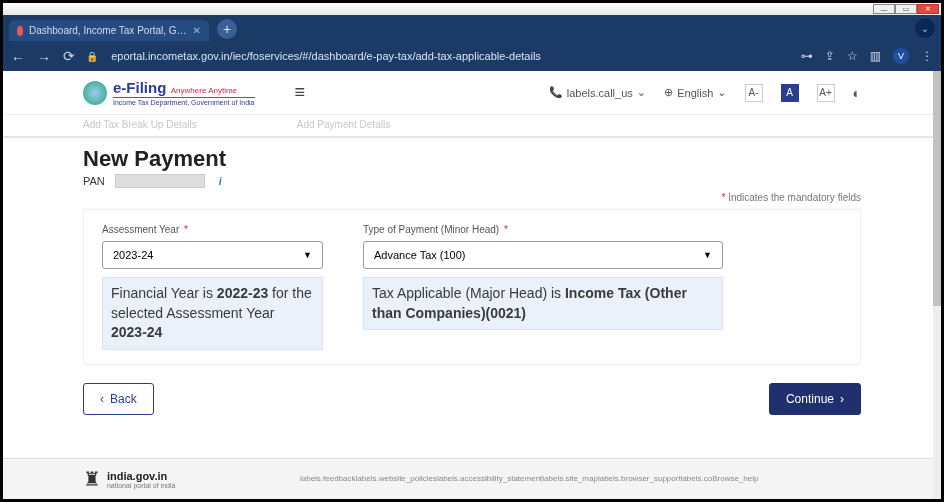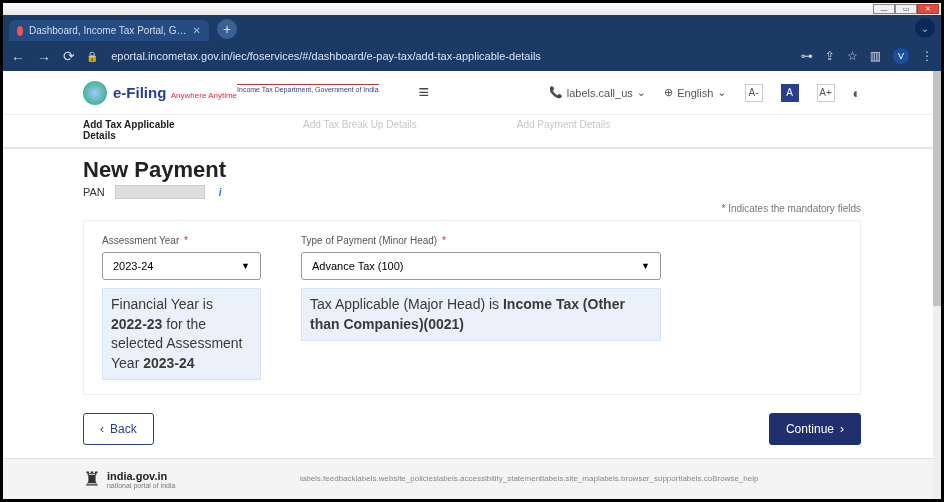--- a/index.html
+++ b/index.html
@@ -29,21 +29,21 @@
   .page { height: calc(502px - 6px - 12px - 26px - 30px); overflow:hidden; position:relative; background:#fff;}
   .scrollbar{position:absolute; right:0; top:0; width:8px; height:100%; background:#eee;}
   .scrollthumb{position:absolute; right:0; top:0; width:8px; height:55%; background:#c2c2c2;}
 
   .header{height:44px; display:flex; align-items:center; padding:0 80px 0 80px; border-bottom:1px solid #eee;}
   .logo-block{display:flex; align-items:center; gap:6px;}
   .emblem{width:24px;height:24px;border-radius:50%;background:radial-gradient(circle,#a0c8ff,#2a6);}
   .efiling{color:#2a3e8f;font-weight:bold;font-size:15px;}
   .tagline{font-size:8px;color:#d7263d;}
   .dept{font-size:7px;color:#2a3e8f;border-top:1px solid #c33; padding-top:1px;}
-  .logo-text{display:flex;flex-direction:row;}
+  .logo-text{display:flex;flex-direction:column;}
   .hamburger{margin-left:40px;font-size:18px;color:#444;font-weight:bold;}
   .header-right{margin-left:auto;display:flex;align-items:center;gap:18px;color:#555;font-size:11px;}
   .hdr-item{display:flex;align-items:center;gap:4px;}
   .font-btn{width:18px;height:18px;display:flex;align-items:center;justify-content:center;font-size:10px;border:1px solid #ccc;}
   .font-btn.active{background:#2a3e8f;color:#fff;border-color:#2a3e8f;}
 
   .breadcrumb{display:flex;gap:100px;padding:4px 80px 6px; font-size:10px; color:#555; border-bottom:2px solid #e5e5e5;}
   .bc-col{max-width:120px;}
   .bc1{font-weight:bold;color:#222;}
   .bc-dim{color:#c7c7c7;}
@@ -51,21 +51,21 @@
   .content{padding:8px 80px 0 80px;}
   h1{font-size:22px;font-weight:600;color:#222;}
   .pan{font-size:11px;color:#333;margin-top:2px;display:flex;align-items:center;gap:10px;}
   .pan-mask{display:inline-block;width:90px;height:14px;background:#ddd;border:1px solid #ccc;}
   .info-i{color:#2a6bd4;font-weight:bold;font-style:italic;font-size:10px;margin-left:4px;}
   .mandatory{text-align:right;font-size:10px;color:#777;margin-top:4px;}
   .mandatory .star{color:#d7263d;}
 
   .card{background:#fff;border:1px solid #eee;border-radius:2px;margin-top:6px;padding:14px 18px;display:flex;gap:40px;}
   .field{flex:0 0 auto;}
-  .field.year{width:159px;}
+  .field.year{width:221px;}
   .field.type{width:360px;}
   .label{font-size:10px;color:#555;margin-bottom:6px;}
   .label .star{color:#d7263d;margin-left:2px;}
   .select{border:1px solid #999;border-radius:3px;height:28px;display:flex;align-items:center;justify-content:space-between;padding:0 10px;font-size:11px;background:#fff;}
   .caret{font-size:9px;}
   .hintbox{margin-top:8px;background:#eaf1fb;border:1px solid #d6e4f7;padding:6px 8px;font-size:14px;color:#3a3a3a;line-height:1.4;}
   .hintbox b{font-weight:bold;}
 
   .actions{display:flex;justify-content:space-between;margin-top:18px;}
   .btn{font-size:12px;padding:8px 16px;border-radius:3px;display:flex;align-items:center;gap:6px;cursor:pointer;}
@@ -141,21 +141,20 @@
         <span>⌄</span>
       </div>
       <div class="font-btn">A-</div>
       <div class="font-btn active">A</div>
       <div class="font-btn">A+</div>
       <span style="font-size:14px;">◐</span>
     </div>
   </div>
 
   <div class="breadcrumb">
-    <div class="bc-col bc1">Add Tax Applicable Details</div>
     <div class="bc-col bc-dim">Add Tax Break Up Details</div>
     <div class="bc-col bc-dim">Add Payment Details</div>
   </div>
 
   <div class="content">
     <h1>New Payment</h1>
     <div class="pan">
       <span>PAN</span>
       <span class="pan-mask"></span>
       <span class="info-i">i</span>

